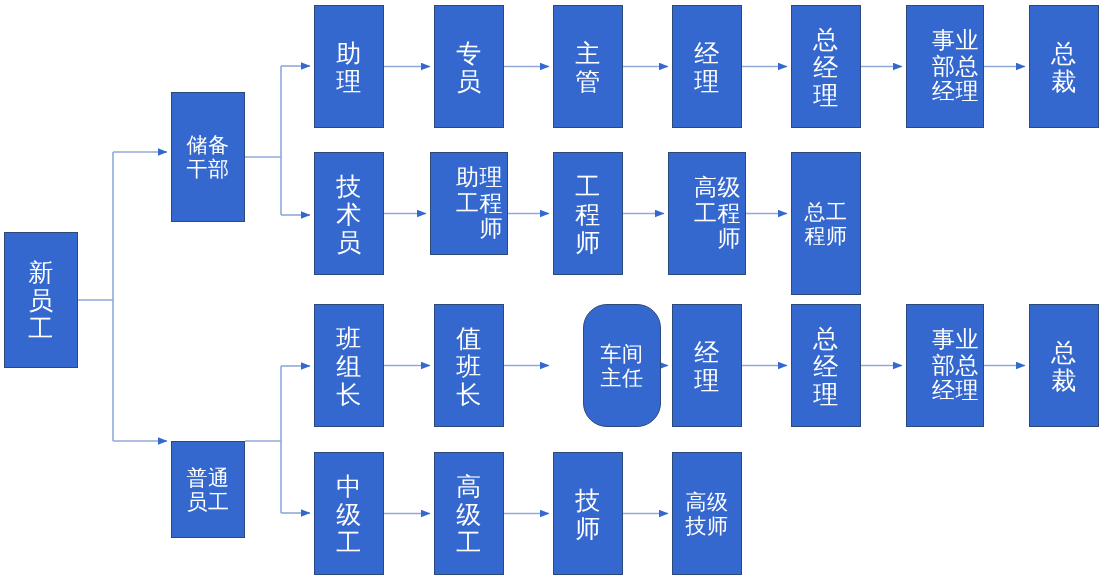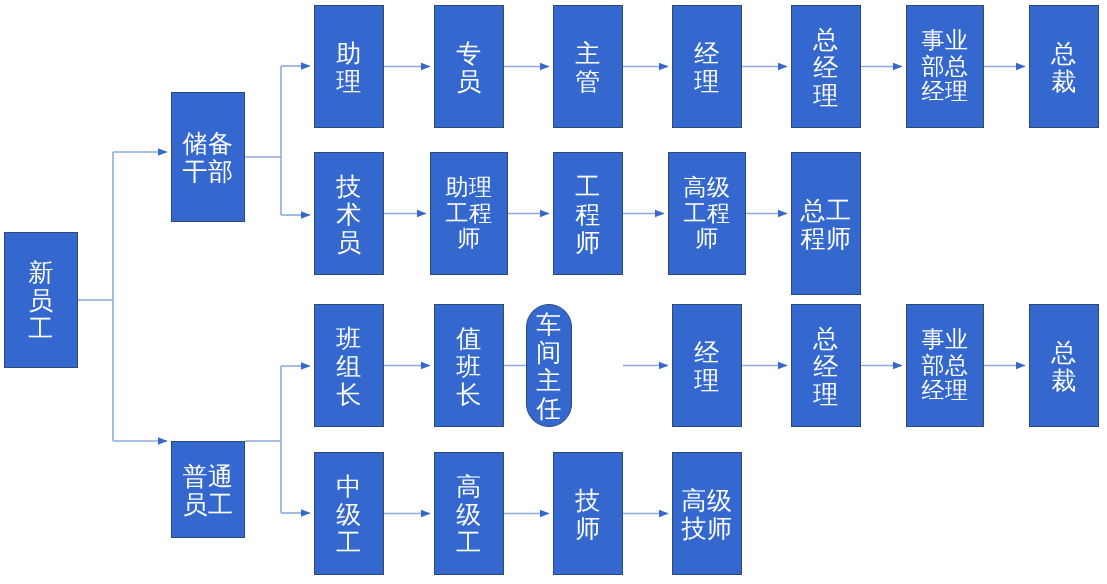--- a/index.html
+++ b/index.html
@@ -34,23 +34,23 @@
     font-weight:400;
     letter-spacing:0.5px;
     word-break:break-all;
     padding:2px 4px;
   }
   .node .txt{
     display:block;
     width:100%;
   }
   .n-1line{font-size:25px;}
-  .n-2line{font-size:25px;}
+  .n-2line{font-size:21px;}
   .n-3line{font-size:25px;}
-  .n-wide3{font-size:23px;}
+  .n-wide3{font-size:23px;text-align:right;}
 </style>
 </head>
 <body>
 
 <div id="canvas">
 
   <svg class="links" viewBox="0 0 1107 584">
     <defs>
       <marker id="ah" markerWidth="10" markerHeight="10" refX="9.5" refY="4" orient="auto" markerUnits="userSpaceOnUse">
         <path d="M0,0 L10,4 L0,8 z" fill="#3468CE"></path>
@@ -118,39 +118,39 @@
       </div>
       <div class="node n-wide3" style="left: 906px; top: 5px; width: 78px; height: 123px;">
         <span class="txt">事业<br>部总<br>经理</span>
       </div>
       <div class="node n-1line" style="left: 1029px; top: 5px; width: 70px; height: 123px;">
         <span class="txt">总<br>裁</span>
       </div>
       <div class="node n-3line" style="left: 314px; top: 152px; width: 70px; height: 123px;">
         <span class="txt">技<br>术<br>员</span>
       </div>
-      <div class="node n-wide3" style="left: 430px; top: 152px; width: 78px; height: 123px;">
+      <div class="node n-wide3" style="left: 430px; top: 152px; width: 78px; height: 103px;">
         <span class="txt">助理<br>工程<br>师</span>
       </div>
       <div class="node n-3line" style="left: 553px; top: 152px; width: 70px; height: 123px;">
         <span class="txt">工<br>程<br>师</span>
       </div>
       <div class="node n-wide3" style="left: 668px; top: 152px; width: 78px; height: 123px;">
         <span class="txt">高级<br>工程<br>师</span>
       </div>
       <div class="node n-2line" style="left: 791px; top: 152px; width: 70px; height: 143px;">
         <span class="txt">总工<br>程师</span>
       </div>
       <div class="node n-3line" style="left: 314px; top: 304px; width: 70px; height: 123px;">
         <span class="txt">班<br>组<br>长</span>
       </div>
       <div class="node n-3line" style="left: 434px; top: 304px; width: 70px; height: 123px;">
         <span class="txt">值<br>班<br>长</span>
       </div>
-      <div class="node n-2line" style="left: 526px; top: 304px; width: 46px; height: 123px; border-radius: 24px;">
+      <div class="node n-2line" style="left: 583px; top: 304px; width: 78px; height: 123px; border-radius: 24px;">
         <span class="txt">车间<br>主任</span>
       </div>
       <div class="node n-1line" style="left: 672px; top: 304px; width: 70px; height: 123px;">
         <span class="txt">经<br>理</span>
       </div>
       <div class="node n-3line" style="left: 791px; top: 304px; width: 70px; height: 123px;">
         <span class="txt">总<br>经<br>理</span>
       </div>
       <div class="node n-wide3" style="left: 906px; top: 304px; width: 78px; height: 123px;">
         <span class="txt">事业<br>部总<br>经理</span>

